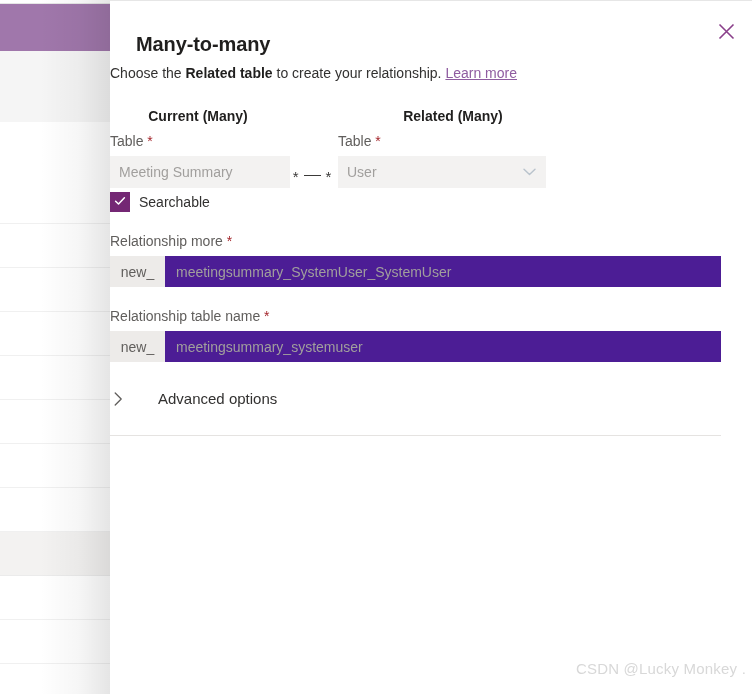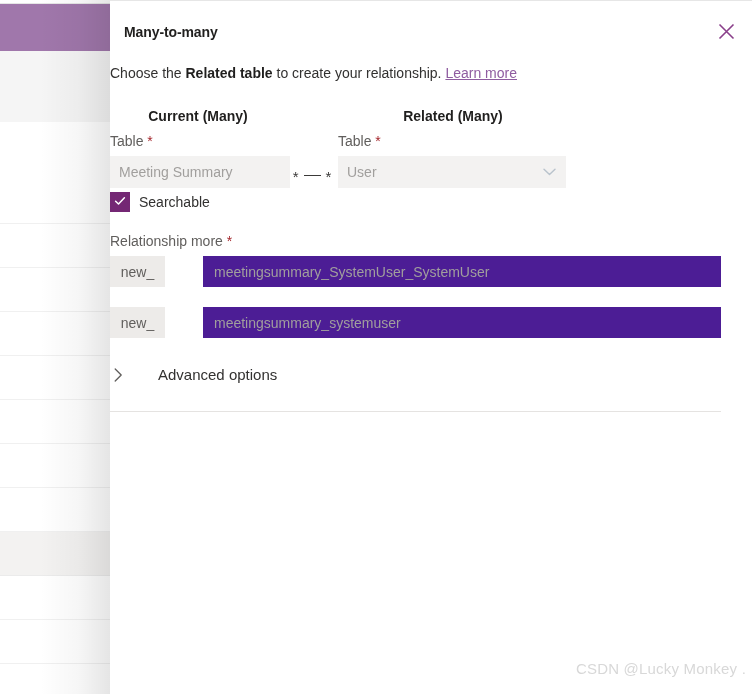--- a/index.html
+++ b/index.html
@@ -80,26 +80,26 @@
     border-top: 1px solid #e6e6e6;
   }
 
   #panel-header {
     position: relative;
     padding: 18px 14px 0 14px;
     height: 46px;
     box-sizing: border-box;
   }
   #panel-title {
-    font-size: 14px;
+    font-size: 20px;
     font-weight: 600;
     color: #201f1e;
     letter-spacing: -0.1px;
     line-height: 26px;
-    margin: 0;
+    margin: 12px;
   }
   #close-button {
     position: absolute;
     right: 10px;
     top: 14px;
     width: 32px; height: 32px;
     display: flex;
     align-items: center;
     justify-content: center;
     cursor: pointer;
@@ -156,21 +156,21 @@
     align-items: center;
     box-sizing: border-box;
   }
   .field-text {
     font-size: 14px;
     color: #a19f9d;
     padding-left: 9px;
     white-space: nowrap;
     overflow: hidden;
   }
-  .combo { width: 228px; justify-content: space-between; position: relative; }
+  .combo { width: 208px; justify-content: space-between; position: relative; }
   .combo .chev {
     padding-right: 10px;
     display: flex;
     align-items: center;
   }
 
   #cardinality {
     width: 52px;
     margin-top: 0;
     padding-top: 62px;
@@ -216,21 +216,20 @@
   }
 
   
   .prefixed-group { margin-top: 20px; }
   .prefixed-field {
     margin-top: 6px;
     height: 31px;
     display: flex;
     align-items: stretch;
     width: 611px;
-    gap: 38px;
   }
   .prefix-box {
     width: 55px;
     background: #edebe9;
     display: flex;
     align-items: center;
     justify-content: center;
     font-size: 14px;
     color: #605e5c;
     flex: none;
@@ -378,20 +377,24 @@
         <span>Relationship more</span>
         <span class="req">*</span>
       </div>
       <div class="prefixed-field">
         <span class="prefix-box">new_</span>
         <span class="value-box">meetingsummary_SystemUser_SystemUser</span>
       </div>
     </div>
 
     <div class="prefixed-group">
+      <div class="field-label">
+        <span>Relationship table name</span>
+        <span class="req">*</span>
+      </div>
       <div class="prefixed-field">
         <span class="prefix-box">new_</span>
         <span class="value-box">meetingsummary_systemuser</span>
       </div>
     </div>
 
     <div id="advanced-options">
       <span id="advanced-chevron">
         <svg width="9" height="14" viewBox="0 0 9 14">
           <path d="M1.2 1 L7.2 7 L1.2 13" stroke="#605e5c" stroke-width="1.3" fill="none" stroke-linecap="round" stroke-linejoin="round"></path>

